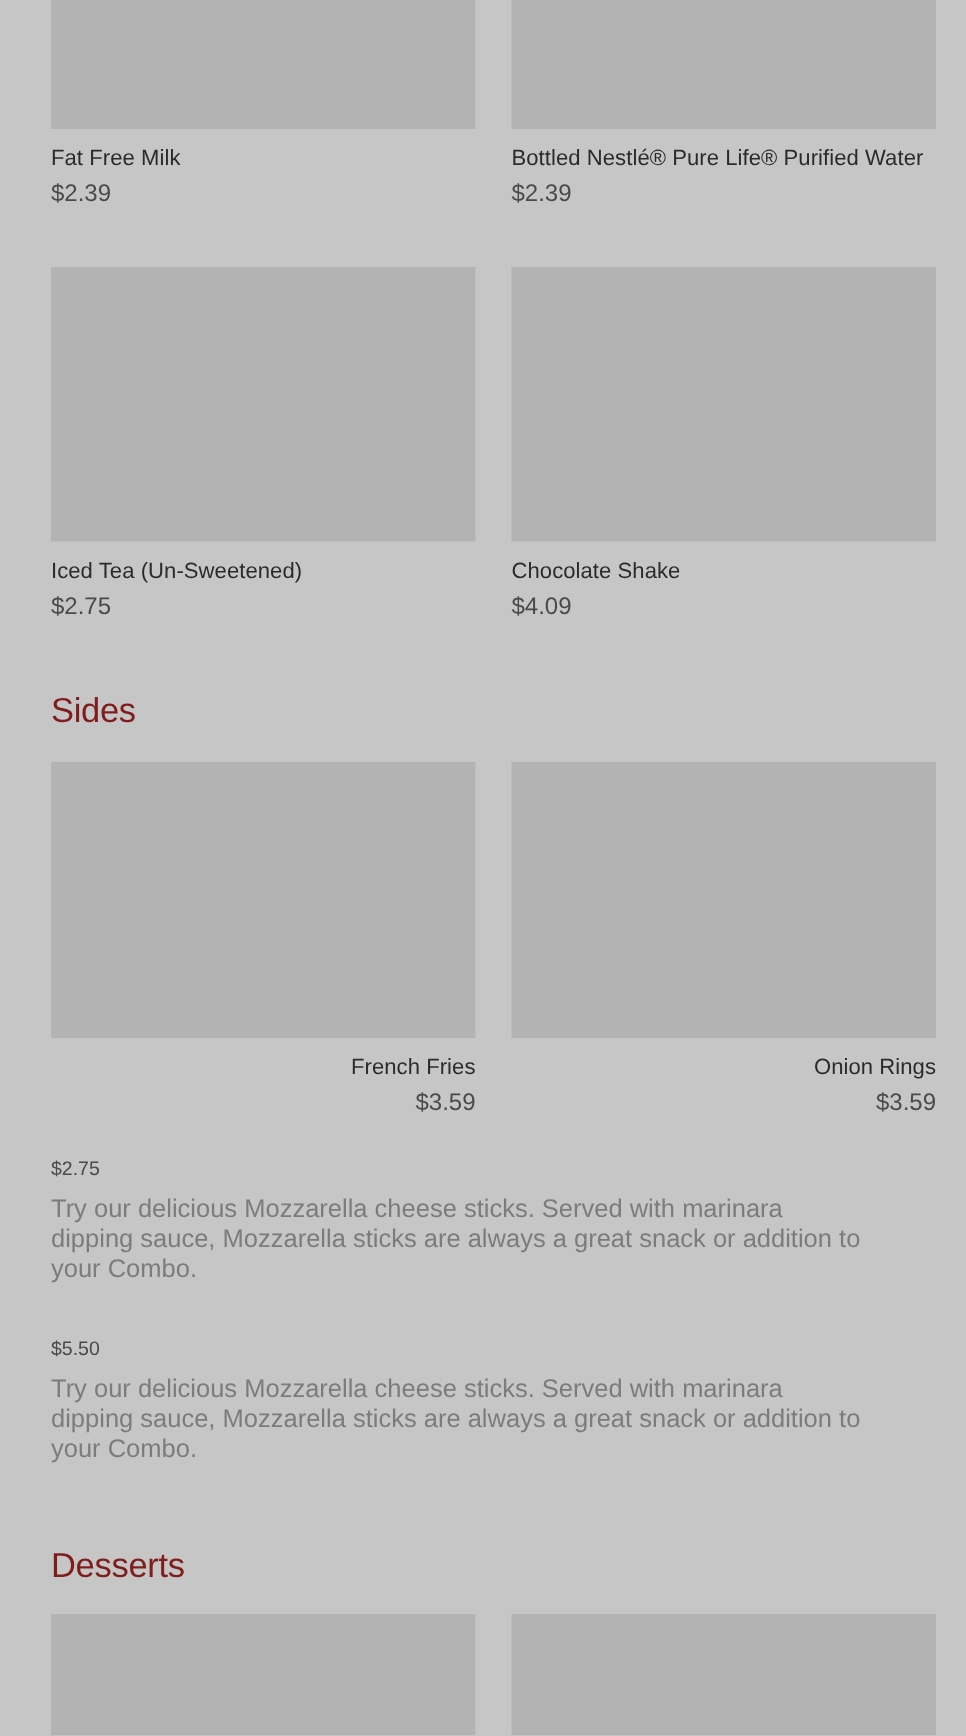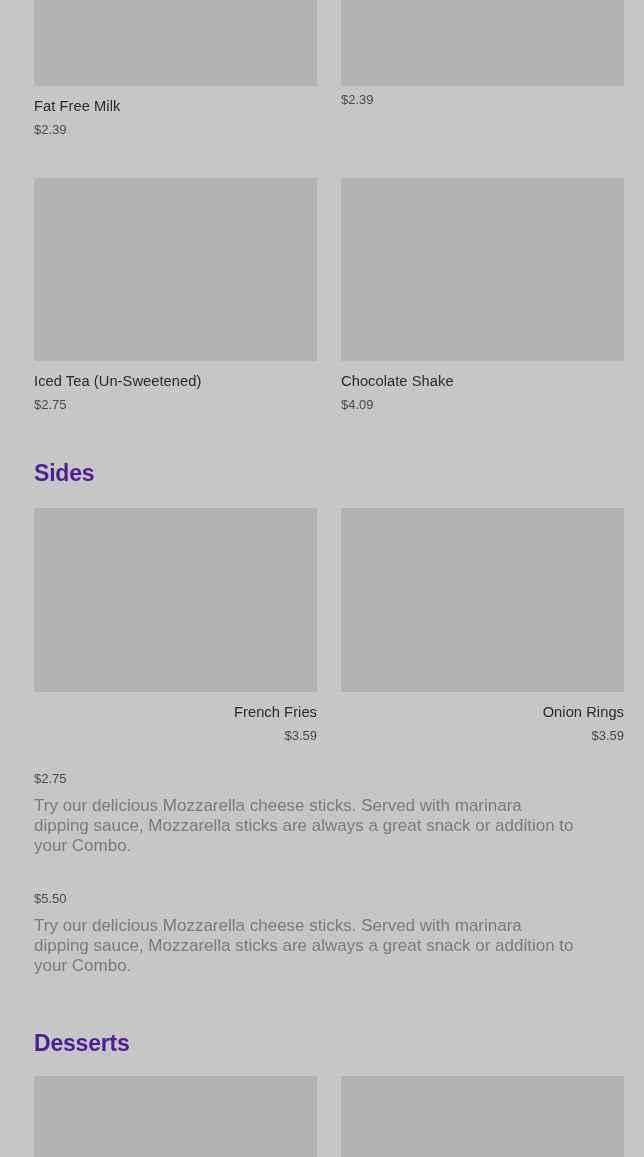--- a/index.html
+++ b/index.html
@@ -22,22 +22,22 @@
     position: relative;
     width: 580px;
     height: 1157px;
     background: #c6c6c6;
     padding: 0 34px;
   }
 
   
   .section-heading {
     font-size: 23px;
-    font-weight: 700;
-    color: #4c1d95;
+    font-weight: 400;
+    color: #7f1d1d;
     letter-spacing: -0.2px;
     line-height: 1;
   }
 
   
   .grid {
     display: grid;
     grid-template-columns: 283px 283px;
     column-gap: 24px;
     row-gap: 0;
@@ -58,21 +58,21 @@
   .card-title {
     font-size: 14.7px;
     font-weight: 400;
     color: #2b2b2b;
     line-height: 20px;
     margin-top: 10px;
     letter-spacing: 0.05px;
   }
 
   .card-price {
-    font-size: 13px;
+    font-size: 16px;
     font-weight: 400;
     color: #4a4a4a;
     line-height: 18px;
     margin-top: 5px;
   }
 
   
   .item-plain {
     width: 100%;
   }
@@ -125,20 +125,21 @@
   <div class="grid abs" id="drinks-row-1">
 
     <div class="card">
       <div class="card-media" style="height:132px"></div>
       <div class="card-title">Fat Free Milk</div>
       <div class="card-price">$2.39</div>
     </div>
 
     <div class="card">
       <div class="card-media" style="height:132px"></div>
+      <div class="card-title">Bottled Nestlé® Pure Life® Purified Water</div>
       <div class="card-price">$2.39</div>
     </div>
 
   </div>
 
   <div class="grid abs" id="drinks-row-2">
 
     <div class="card">
       <div class="card-media" style="height:183px"></div>
       <div class="card-title">Iced Tea (Un-Sweetened)</div>

